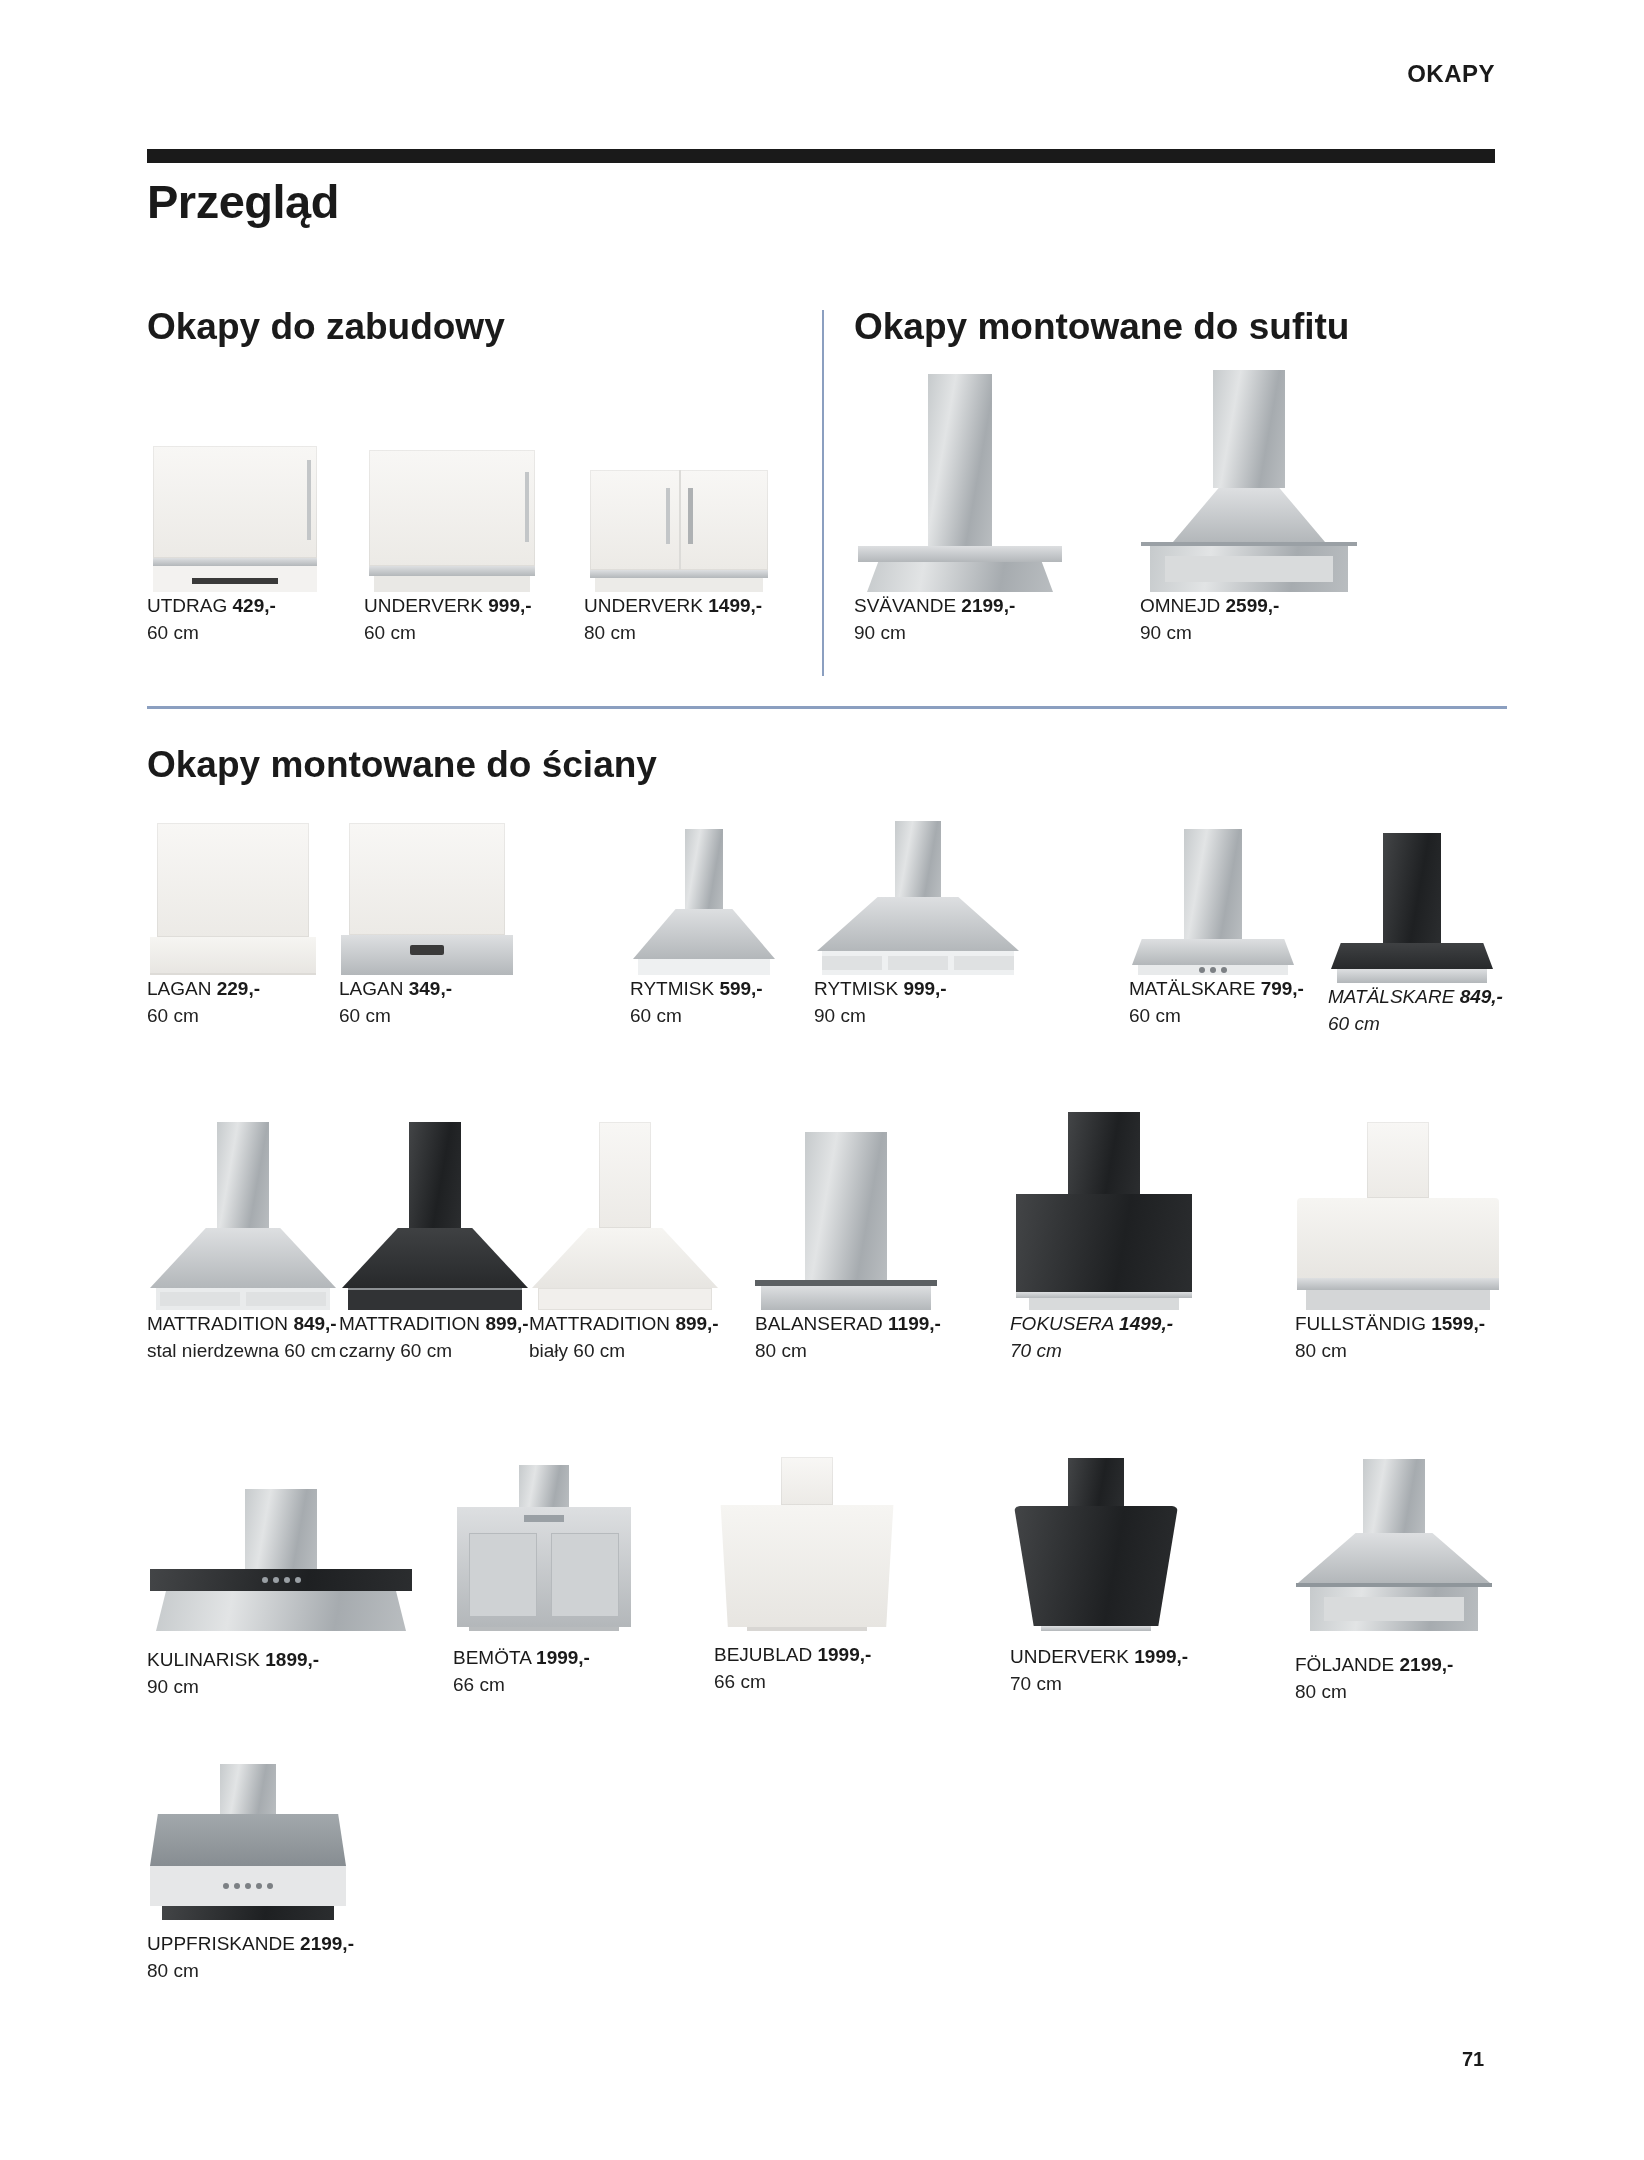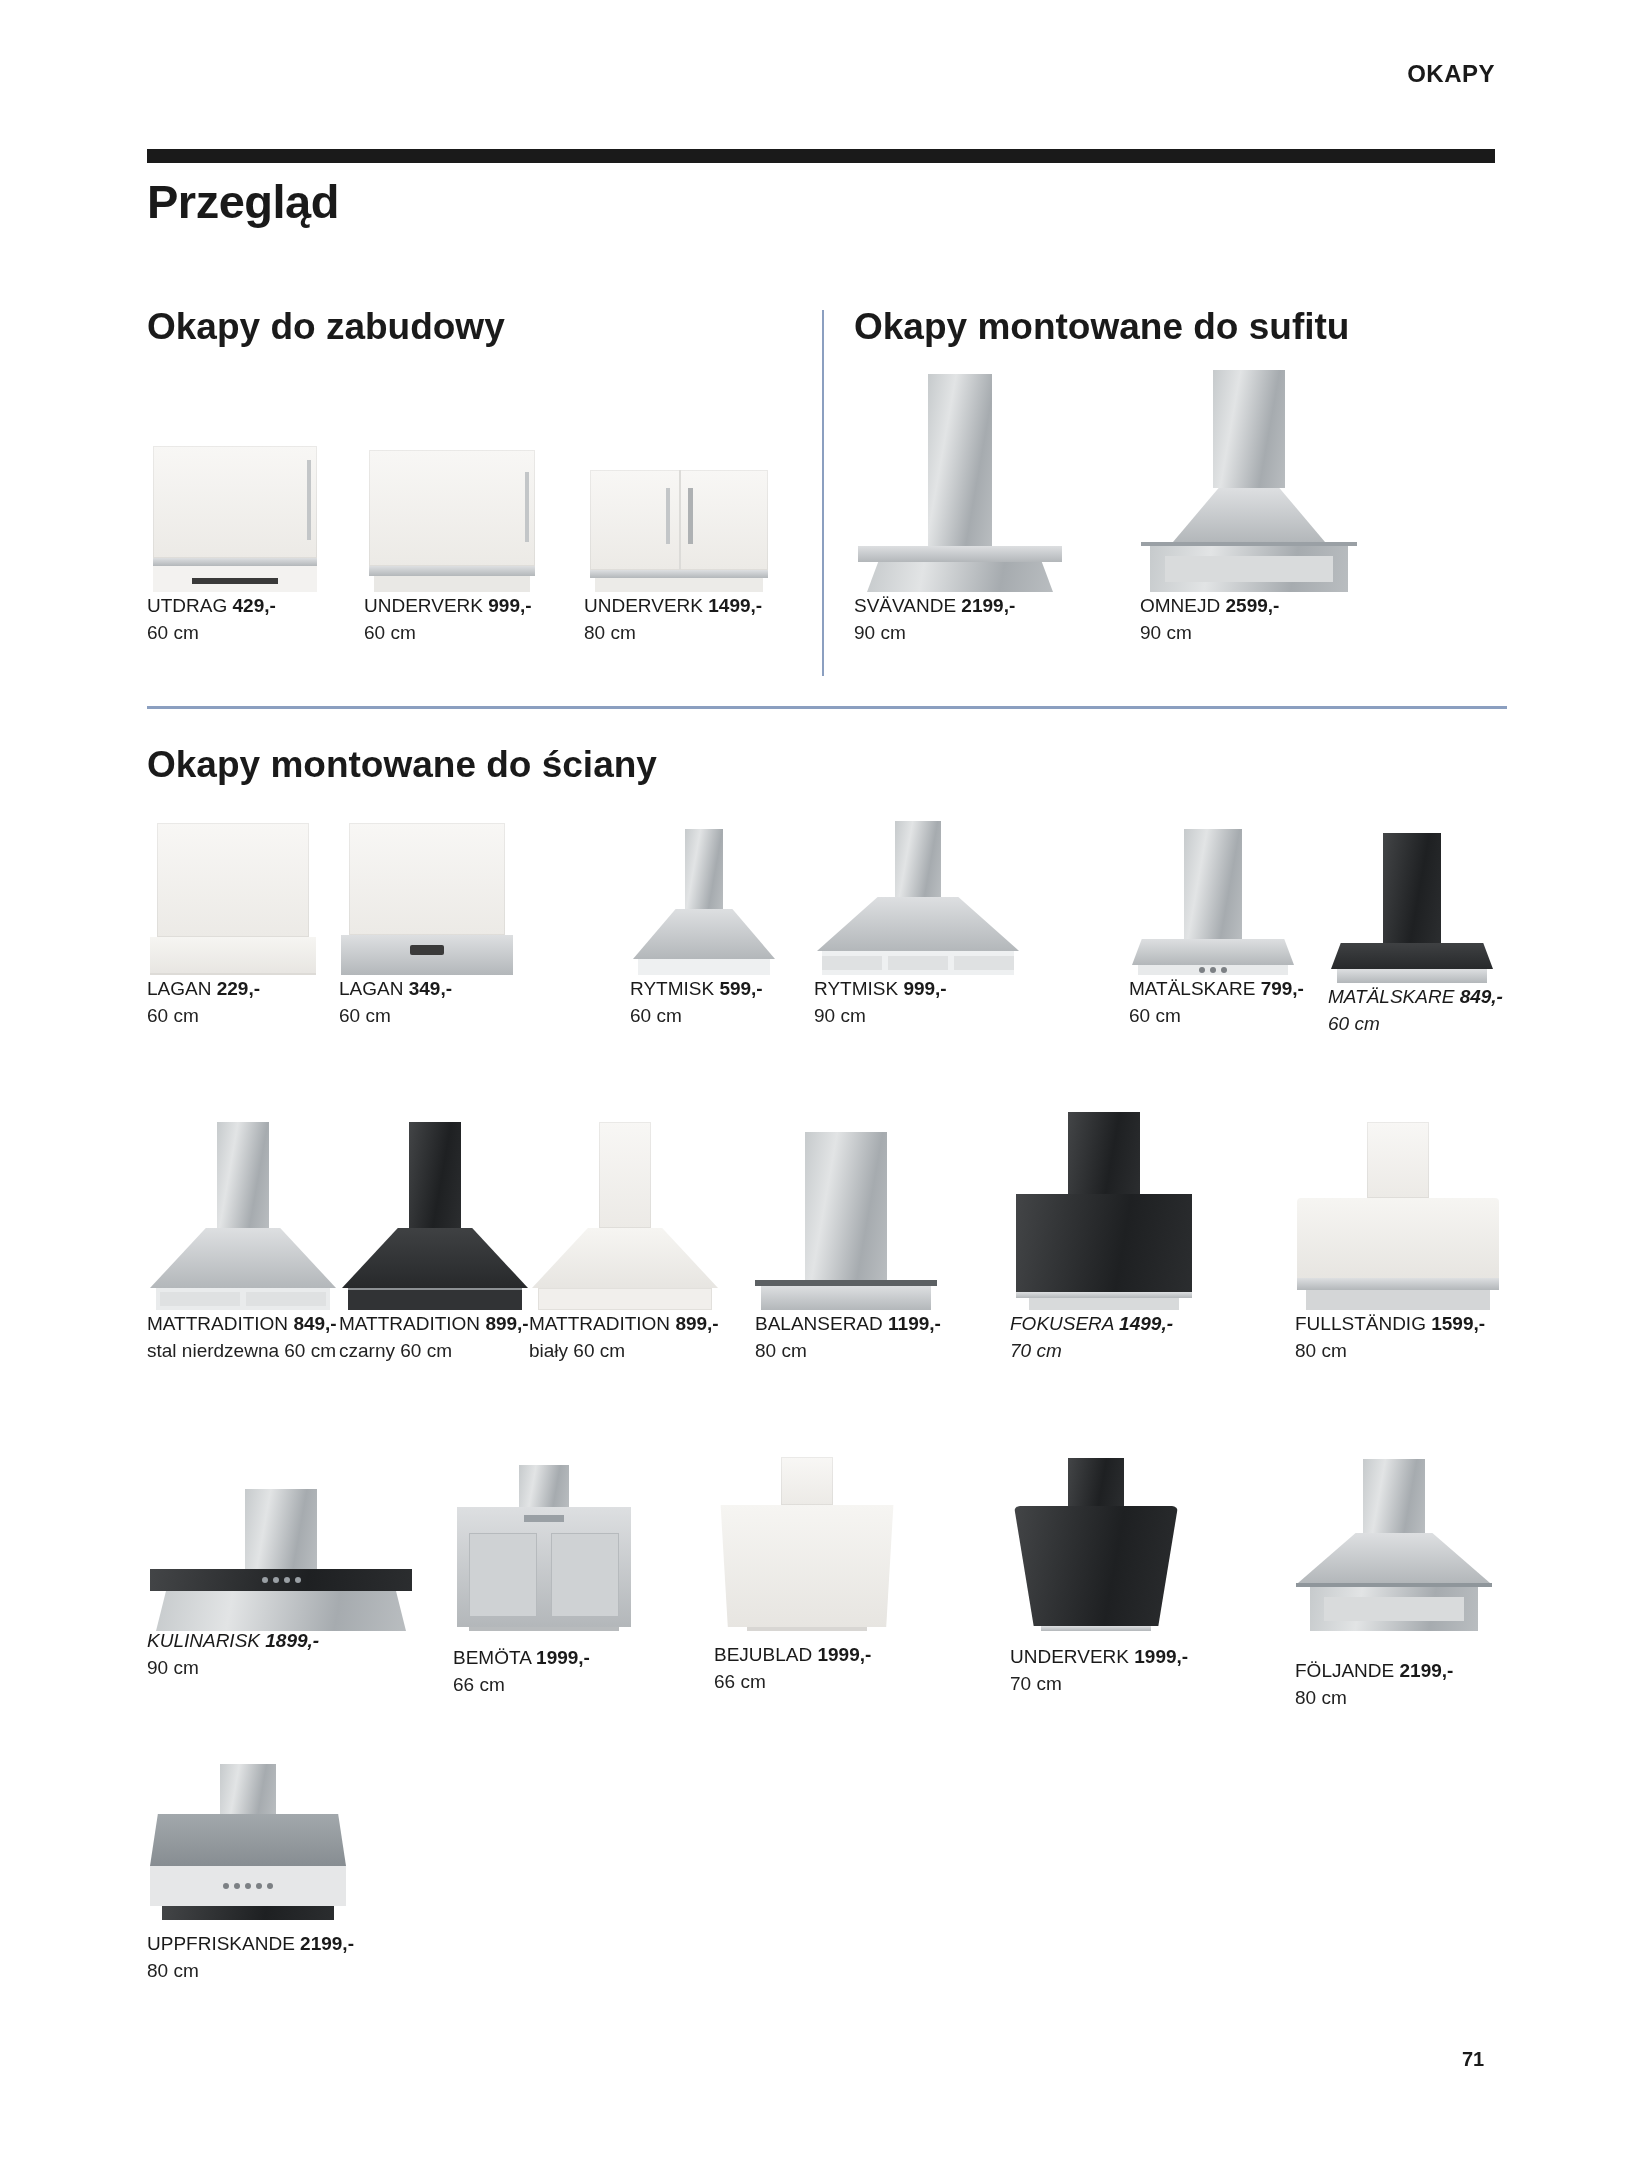--- a/index.html
+++ b/index.html
@@ -16,21 +16,21 @@
   .sect{font-size:37px;font-weight:700;}
   .vdiv{left:822px;top:310px;width:2px;height:366px;background:#8b9fc0;}
   .hdiv{left:147px;top:706px;width:1360px;height:3px;background:#8b9fc0;}
   .pagenum{left:1462px;top:2048px;font-size:20px;font-weight:700;}
   
   .cell{position:absolute;font-size:19px;line-height:1;white-space:nowrap;}
   .imgbox{display:flex;align-items:flex-end;justify-content:center;}
   .hood{display:flex;flex-direction:column;align-items:center;}
   .pline{margin-top:4px;}
   .psize{margin-top:8px;color:#222;}
-  .r3 .pline{margin-top:30px;}
+  .r3 .pline{margin-top:24px;}
   
   .st {background:linear-gradient(100deg,#c6cacc 0%,#e2e4e5 30%,#a6abaf 72%,#b9bdc0 100%);}
   .st2{background:linear-gradient(180deg,#dddfe1,#b3b7ba);}
   .stD{background:linear-gradient(180deg,#a2a8ac,#878d92);}
   .bk {background:linear-gradient(100deg,#434547,#1e2022 60%,#2b2d2f);}
   .bk2{background:linear-gradient(180deg,#3f4143,#27292b);}
   .wh {background:linear-gradient(180deg,#f8f7f5,#eceae6);box-shadow:inset 0 0 0 1px rgba(0,0,0,.055);}
   .wh2{background:linear-gradient(180deg,#f6f5f2,#e7e5e1);}
   .lt {background:#eef0f1;}
   .pyr{clip-path:polygon(30% 0,70% 0,100% 100%,0 100%);}
@@ -303,21 +303,21 @@
         <div class="dots">
             <i style="background:#9aa0a5;"></i>
             <i style="background:#9aa0a5;"></i>
             <i style="background:#9aa0a5;"></i>
             <i style="background:#9aa0a5;"></i>
           </div>
       </div>
       <div class="st trapD" style="width:250px;height:40px;"></div>
     </div>
   </div>
-  <div class="pline" style="margin-top:0;font-style:italic;"><span>KULINARISK</span> <b>1899,-</b></div>
+  <div class="pline" style="margin-top:19px;"><span>KULINARISK</span> <b>1899,-</b></div>
   <div class="psize">90 cm</div>
 </div>
 
 <div class="cell r3" style="left:453px;top:1456px;width:182px;">
   <div class="imgbox" style="height:175px;">
     <div class="hood">
       <div class="st" style="width:50px;height:42px;"></div>
       <div class="st2 rel" style="width:174px;height:120px;">
         <i style="position:absolute;left:12px;top:26px;width:68px;height:84px;background:#cfd2d4;box-shadow:inset 0 0 0 1px #b6babd;"></i>
         <i style="position:absolute;right:12px;top:26px;width:68px;height:84px;background:#cfd2d4;box-shadow:inset 0 0 0 1px #b6babd;"></i>

